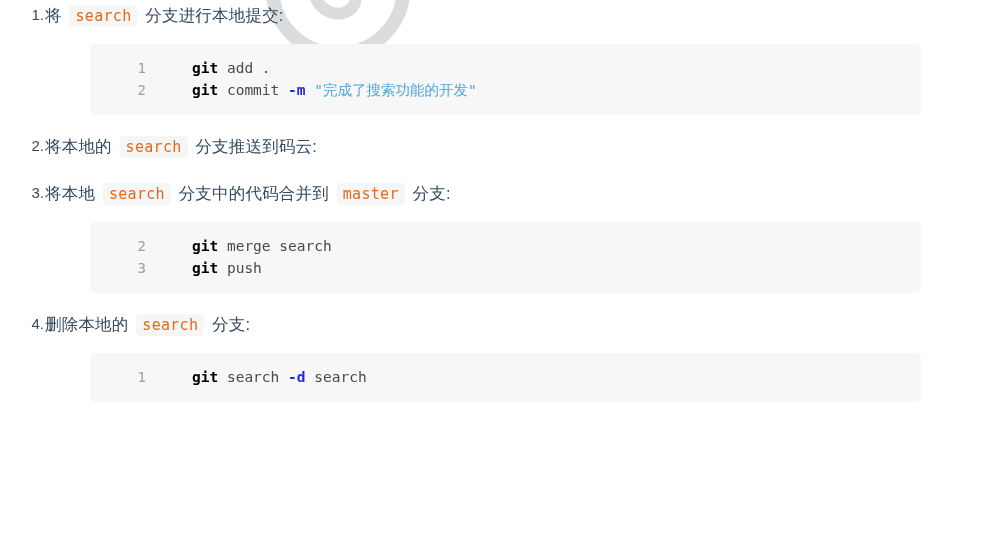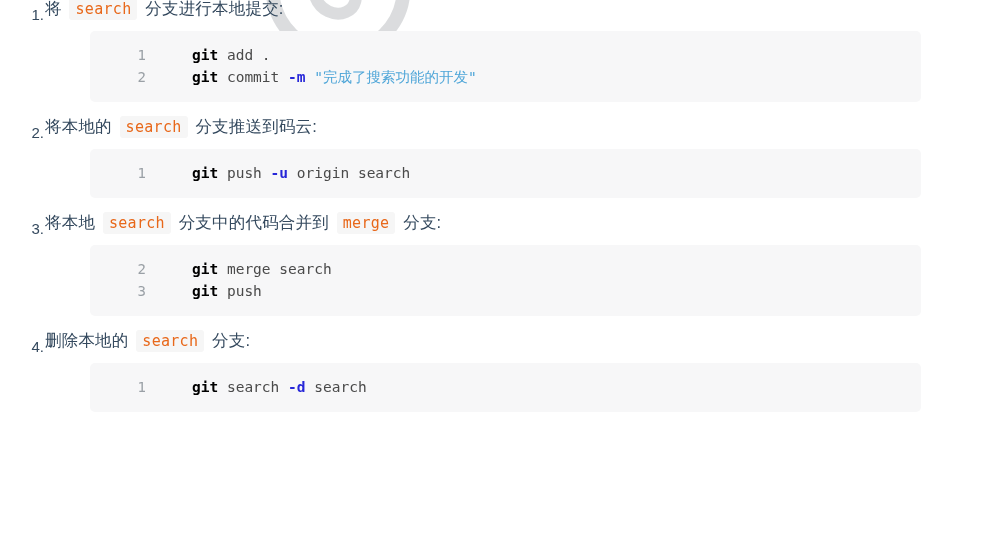--- a/index.html
+++ b/index.html
@@ -55,21 +55,21 @@
     width: 22px;
     text-align: right;
     font-size: 15px;
     line-height: 30px;
     color: #34495e;
     font-family: "Liberation Sans", "DejaVu Sans", sans-serif;
   }
 
   .step-text {
     font-size: 16.5px;
-    line-height: 17px;
+    line-height: 30px;
     color: #34495e;
     white-space: nowrap;
     letter-spacing: 0.2px;
   }
 
   
   code.chip {
     font-family: "DejaVu Sans Mono", "Liberation Mono", monospace;
     font-size: 15px;
     color: #e8681a;
@@ -136,28 +136,25 @@
         <div class="step-text"><span>将 </span><code class="chip">search</code><span> 分支进行本地提交:</span></div>
         <div class="code-block">
           <span class="code-line"><span class="ln">1</span><span class="code-text"><span class="tok-cmd">git</span><span class="tok-plain"> add .</span></span></span>
           <span class="code-line"><span class="ln">2</span><span class="code-text"><span class="tok-cmd">git</span><span class="tok-plain"> commit </span><span class="tok-flag">-m</span><span class="tok-plain"> </span><span class="tok-string">"完成了搜索功能的开发"</span></span></span>
         </div>
         <div class="step-gap"></div>
       </li>
       <li class="step">
         <span class="step-marker">2.</span>
         <div class="step-text"><span>将本地的 </span><code class="chip">search</code><span> 分支推送到码云:</span></div>
-        <div class="code-block">
-          <span class="code-line"><span class="ln">1</span><span class="code-text"><span class="tok-cmd">git</span><span class="tok-plain"> push </span><span class="tok-flag">-u</span><span class="tok-plain"> origin search</span></span></span>
-        </div>
         <div class="step-gap"></div>
       </li>
       <li class="step">
         <span class="step-marker">3.</span>
-        <div class="step-text"><span>将本地 </span><code class="chip">search</code><span> 分支中的代码合并到 </span><code class="chip">merge</code><span> 分支:</span></div>
+        <div class="step-text"><span>将本地 </span><code class="chip">search</code><span> 分支中的代码合并到 </span><code class="chip">master</code><span> 分支:</span></div>
         <div class="code-block">
           <span class="code-line"><span class="ln">2</span><span class="code-text"><span class="tok-cmd">git</span><span class="tok-plain"> merge search</span></span></span>
           <span class="code-line"><span class="ln">3</span><span class="code-text"><span class="tok-cmd">git</span><span class="tok-plain"> push</span></span></span>
         </div>
         <div class="step-gap"></div>
       </li>
       <li class="step">
         <span class="step-marker">4.</span>
         <div class="step-text"><span>删除本地的 </span><code class="chip">search</code><span> 分支:</span></div>
         <div class="code-block">

